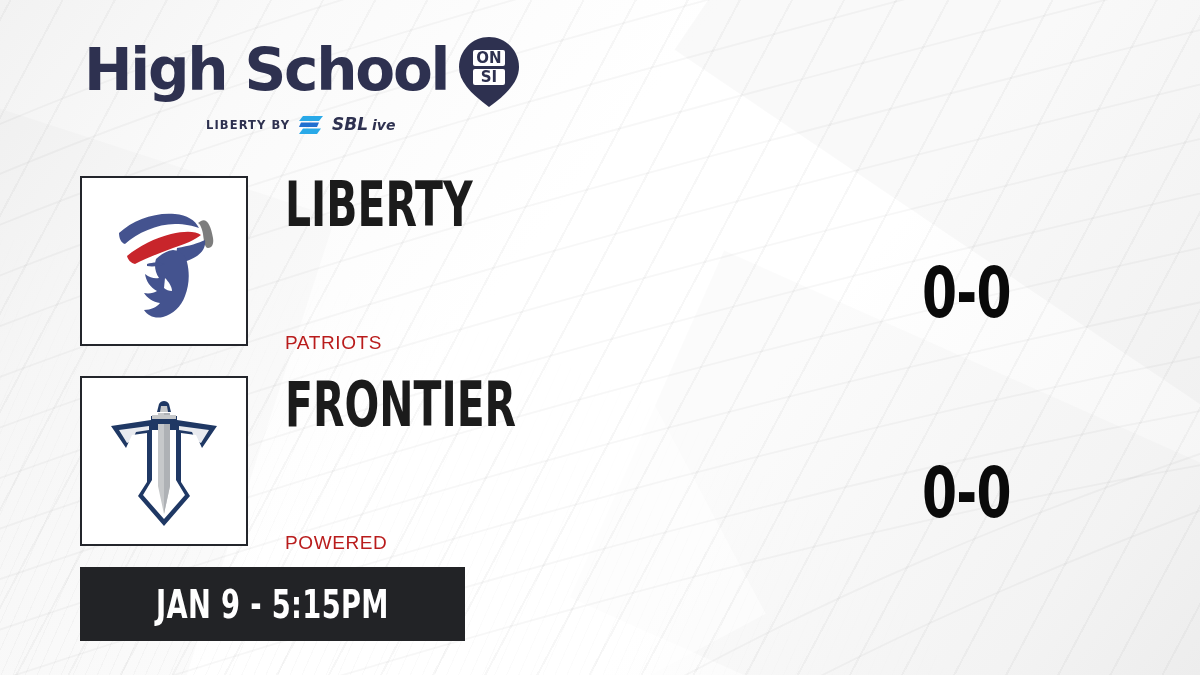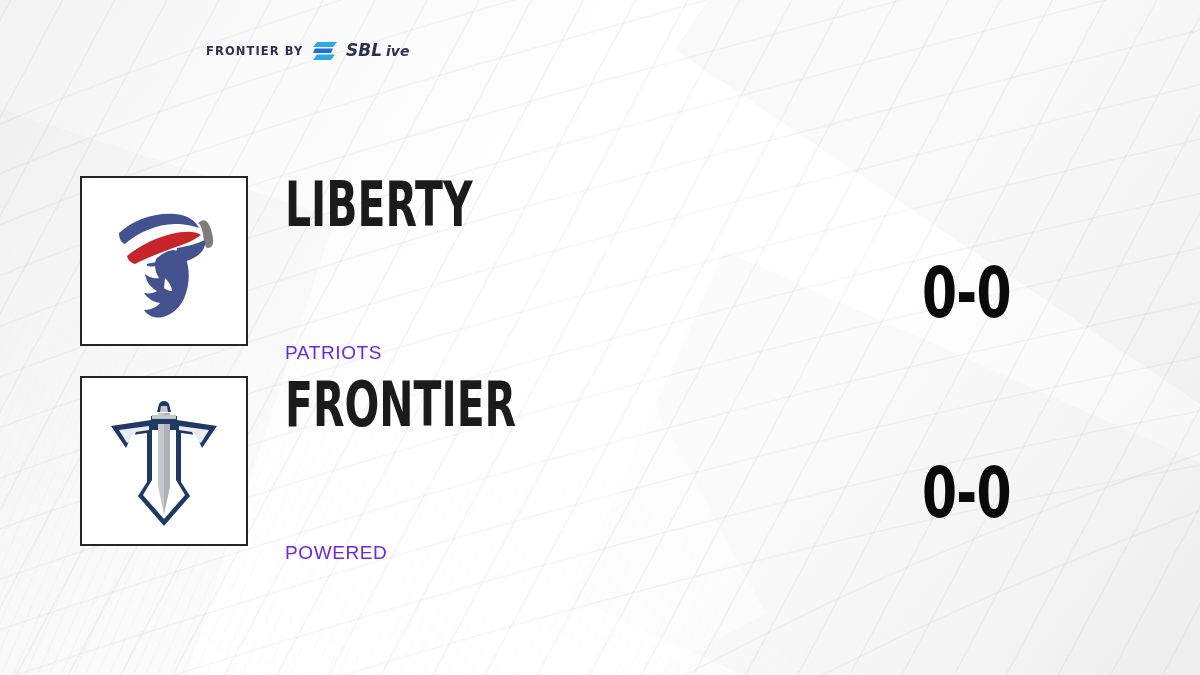--- a/index.html
+++ b/index.html
@@ -144,25 +144,25 @@
     line-height: 1;
     letter-spacing: 0px;
     color: #1b1b1b;
     white-space: nowrap;
     transform: scaleX(0.66);
     transform-origin: left top;
   }
   .team-mascot {
     position: absolute;
     left: 205px;
-    top: 166px;
+    top: 156px;
     font-family: "Liberation Sans", sans-serif;
     font-size: 19px;
     letter-spacing: 0.6px;
-    color: #6d28d9;
+    color: #b91c1c;
     white-space: nowrap;
   }
 
   
   .score {
     position: absolute;
     font-family: "DejaVu Sans", sans-serif;
     font-weight: 700;
     font-size: 70px;
     line-height: 1;
@@ -243,22 +243,32 @@
       <path d="M-60 200 C 230 70, 540 -10, 1260 -205"></path>
       <path d="M-60 150 C 220 25, 520 -60, 1260 -260"></path>
       <path d="M640 700 C 820 600, 1000 520, 1270 430"></path>
       <path d="M700 740 C 880 640, 1060 560, 1270 485"></path>
     </g>
   </svg>
   <div class="bg-diag-wide"></div>
   <div class="bg-diag-fine"></div>
 
   <div class="brand">
+    <div class="brand-row">
+      <div class="brand-word">High School</div>
+      <svg class="brand-pin" viewBox="0 0 62 72">
+        <path d="M31 1 C14.5 1 1 14.4 1 31 C1 45 12 57 31 71 C50 57 61 45 61 31 C61 14.4 47.5 1 31 1 Z" fill="#2e3150"></path>
+        <rect x="15" y="14" width="32" height="16" rx="2" fill="#ffffff"></rect>
+        <rect x="15" y="33" width="32" height="16" rx="2" fill="#ffffff"></rect>
+        <text x="31" y="27" text-anchor="middle" font-family="DejaVu Sans, sans-serif" font-size="15" font-weight="700" fill="#2e3150">ON</text>
+        <text x="31" y="46" text-anchor="middle" font-family="DejaVu Sans, sans-serif" font-size="15" font-weight="700" fill="#2e3150">SI</text>
+      </svg>
+    </div>
     <div class="brand-sub">
-      <span class="powered-by">FRONTIER BY</span>
+      <span class="powered-by">LIBERTY BY</span>
       <svg class="sblive-mark" viewBox="0 0 24 18">
         <path d="M4 0 L24 0 L20 5 L0 5 Z" fill="#29a9e8"></path>
         <path d="M2 6.5 L20 6.5 L18 11 L0 11 Z" fill="#1f6fd0"></path>
         <path d="M4 12.5 L22 12.5 L18 18 L0 18 Z" fill="#29a9e8"></path>
       </svg>
       <svg class="sblive-word" viewBox="0 0 96 19">
         <text x="0" y="15" font-family="DejaVu Sans, sans-serif" font-size="17" font-weight="700" font-style="italic" fill="#2e3150">SBL</text>
         <text x="40" y="15" font-family="DejaVu Sans, sans-serif" font-size="14" font-weight="700" font-style="italic" fill="#2e3150">ive</text>
       </svg>
     </div>
@@ -297,15 +307,18 @@
       </svg>
     </div>
     <div class="team-name">FRONTIER</div>
     <div class="team-mascot">POWERED</div>
   </div>
 
   <div class="score score-1">0-0</div>
   <div class="score score-2">0-0</div>
 
   <div class="banner">
+    <div class="banner-date">
+      <span class="banner-text">JAN 9 - 5:15PM</span>
+    </div>
   </div>
 
 </div>
 
 </body></html>

